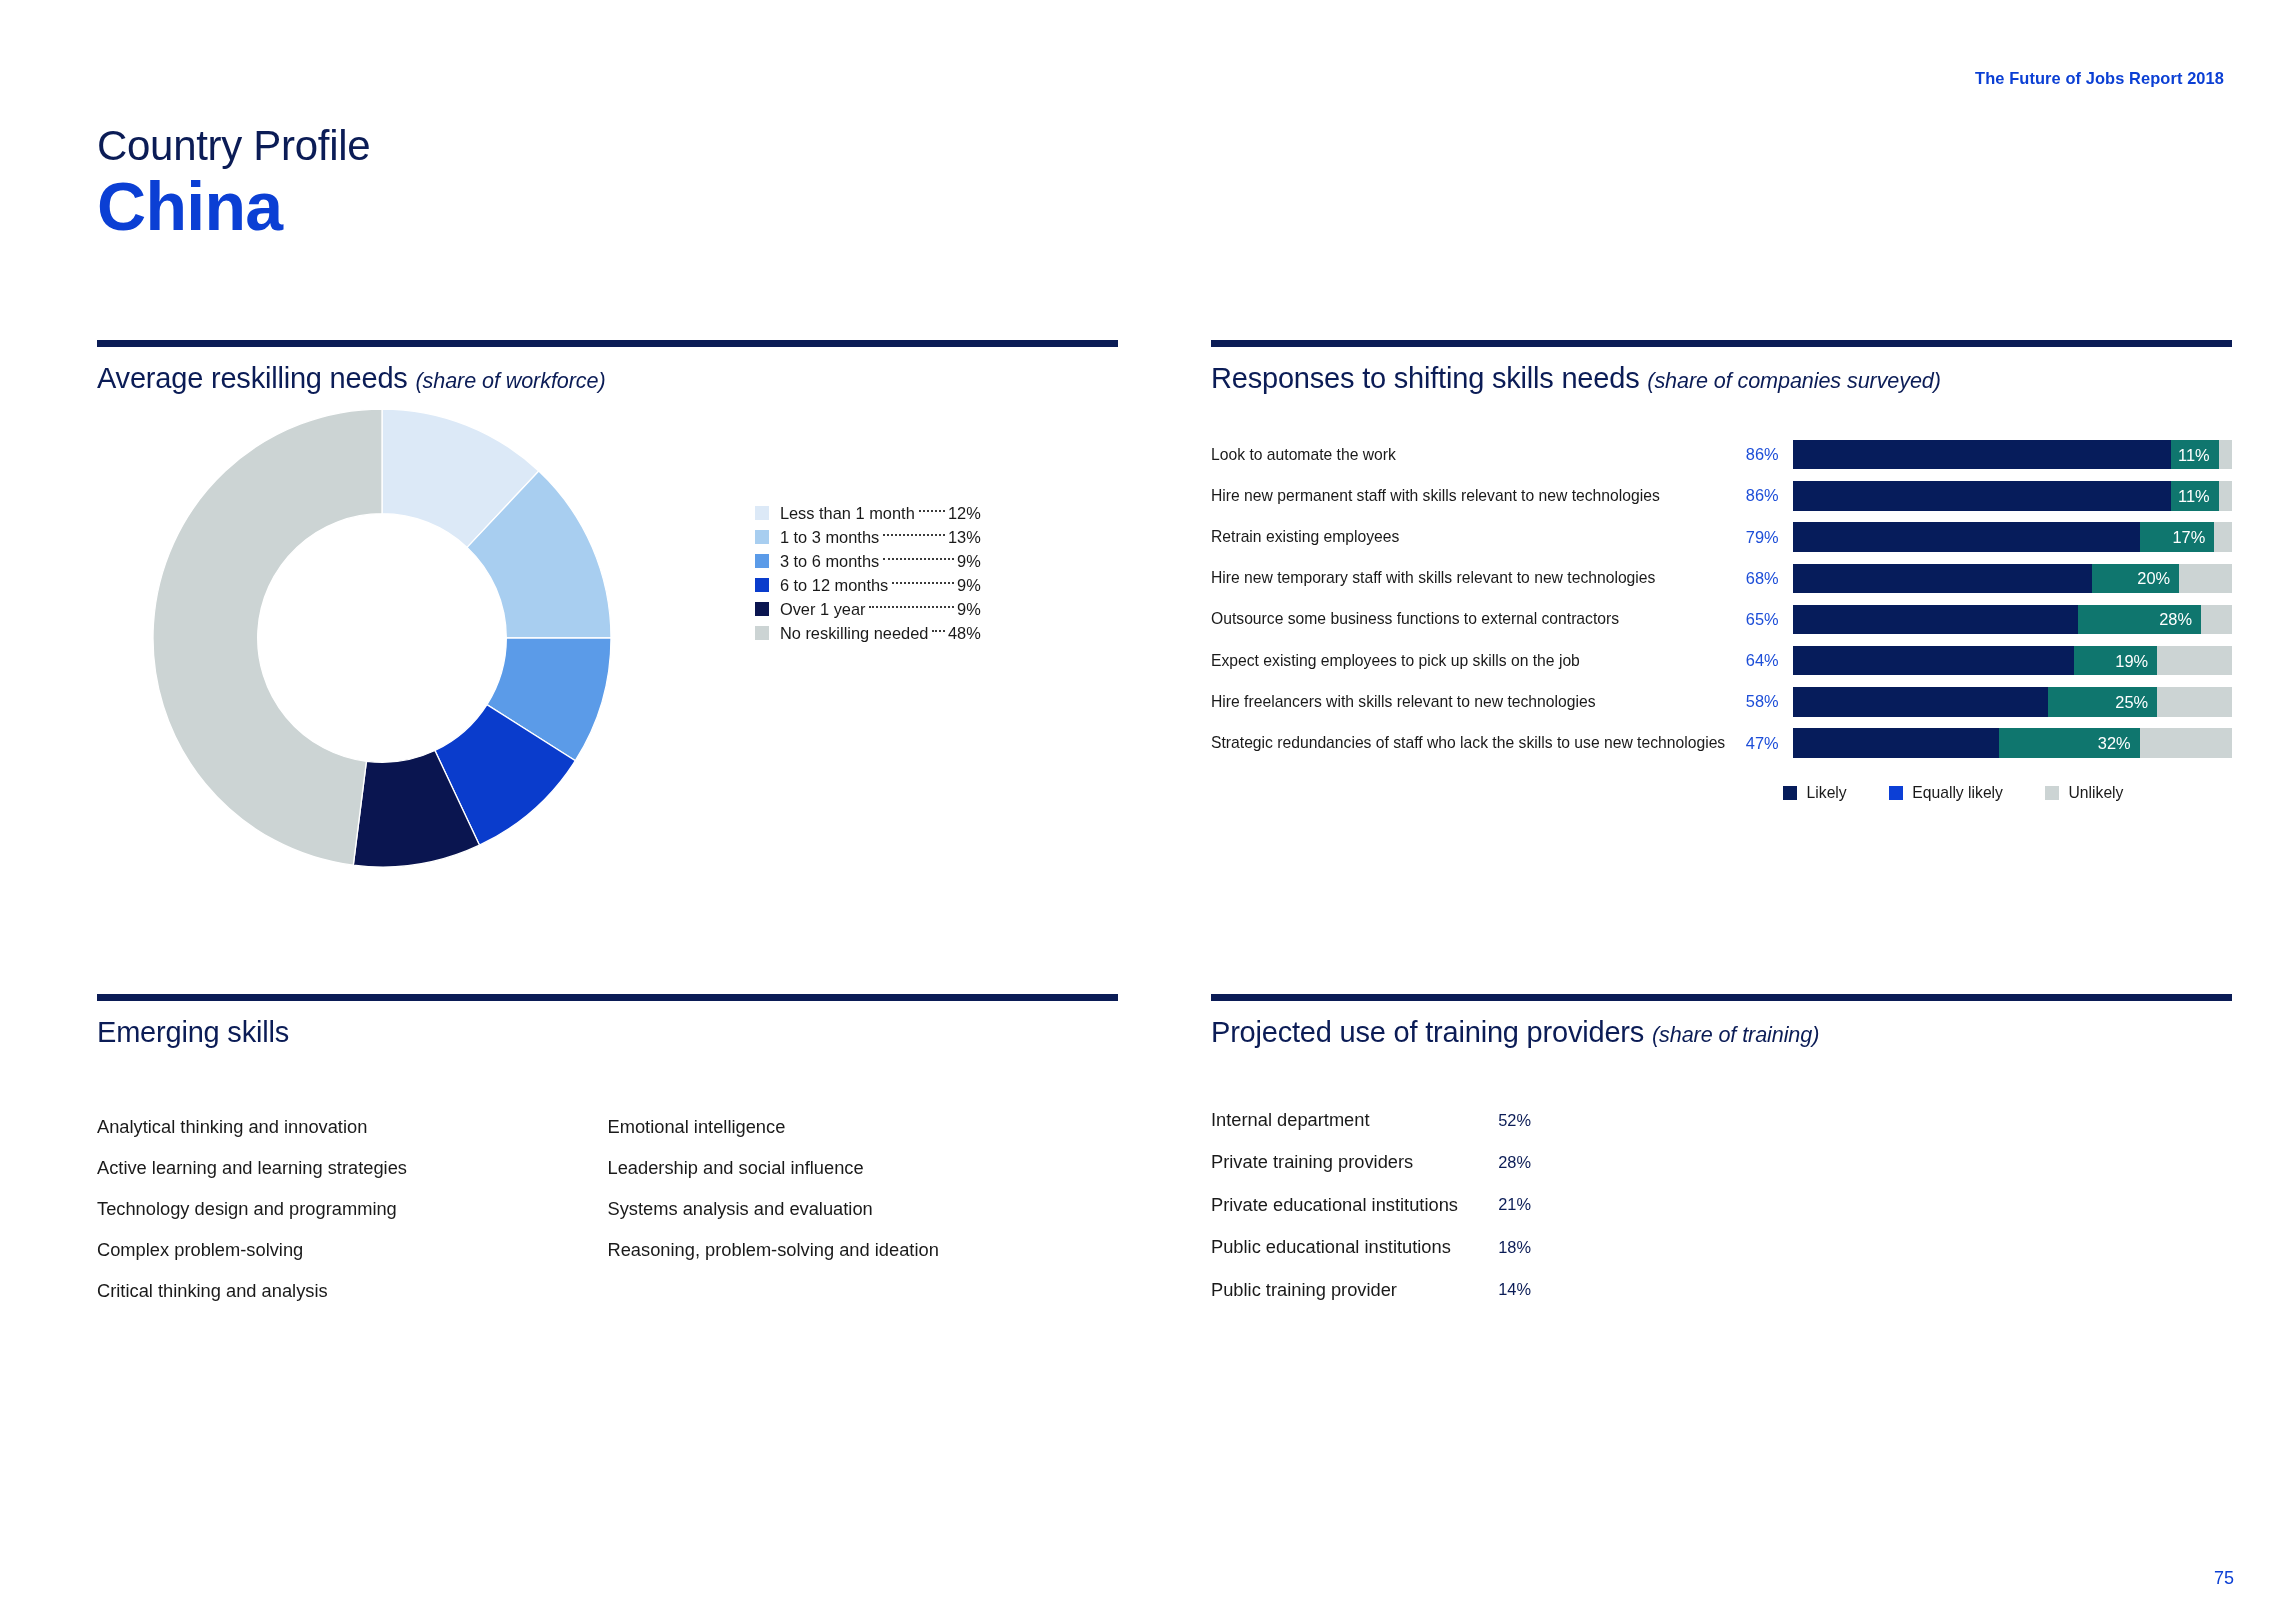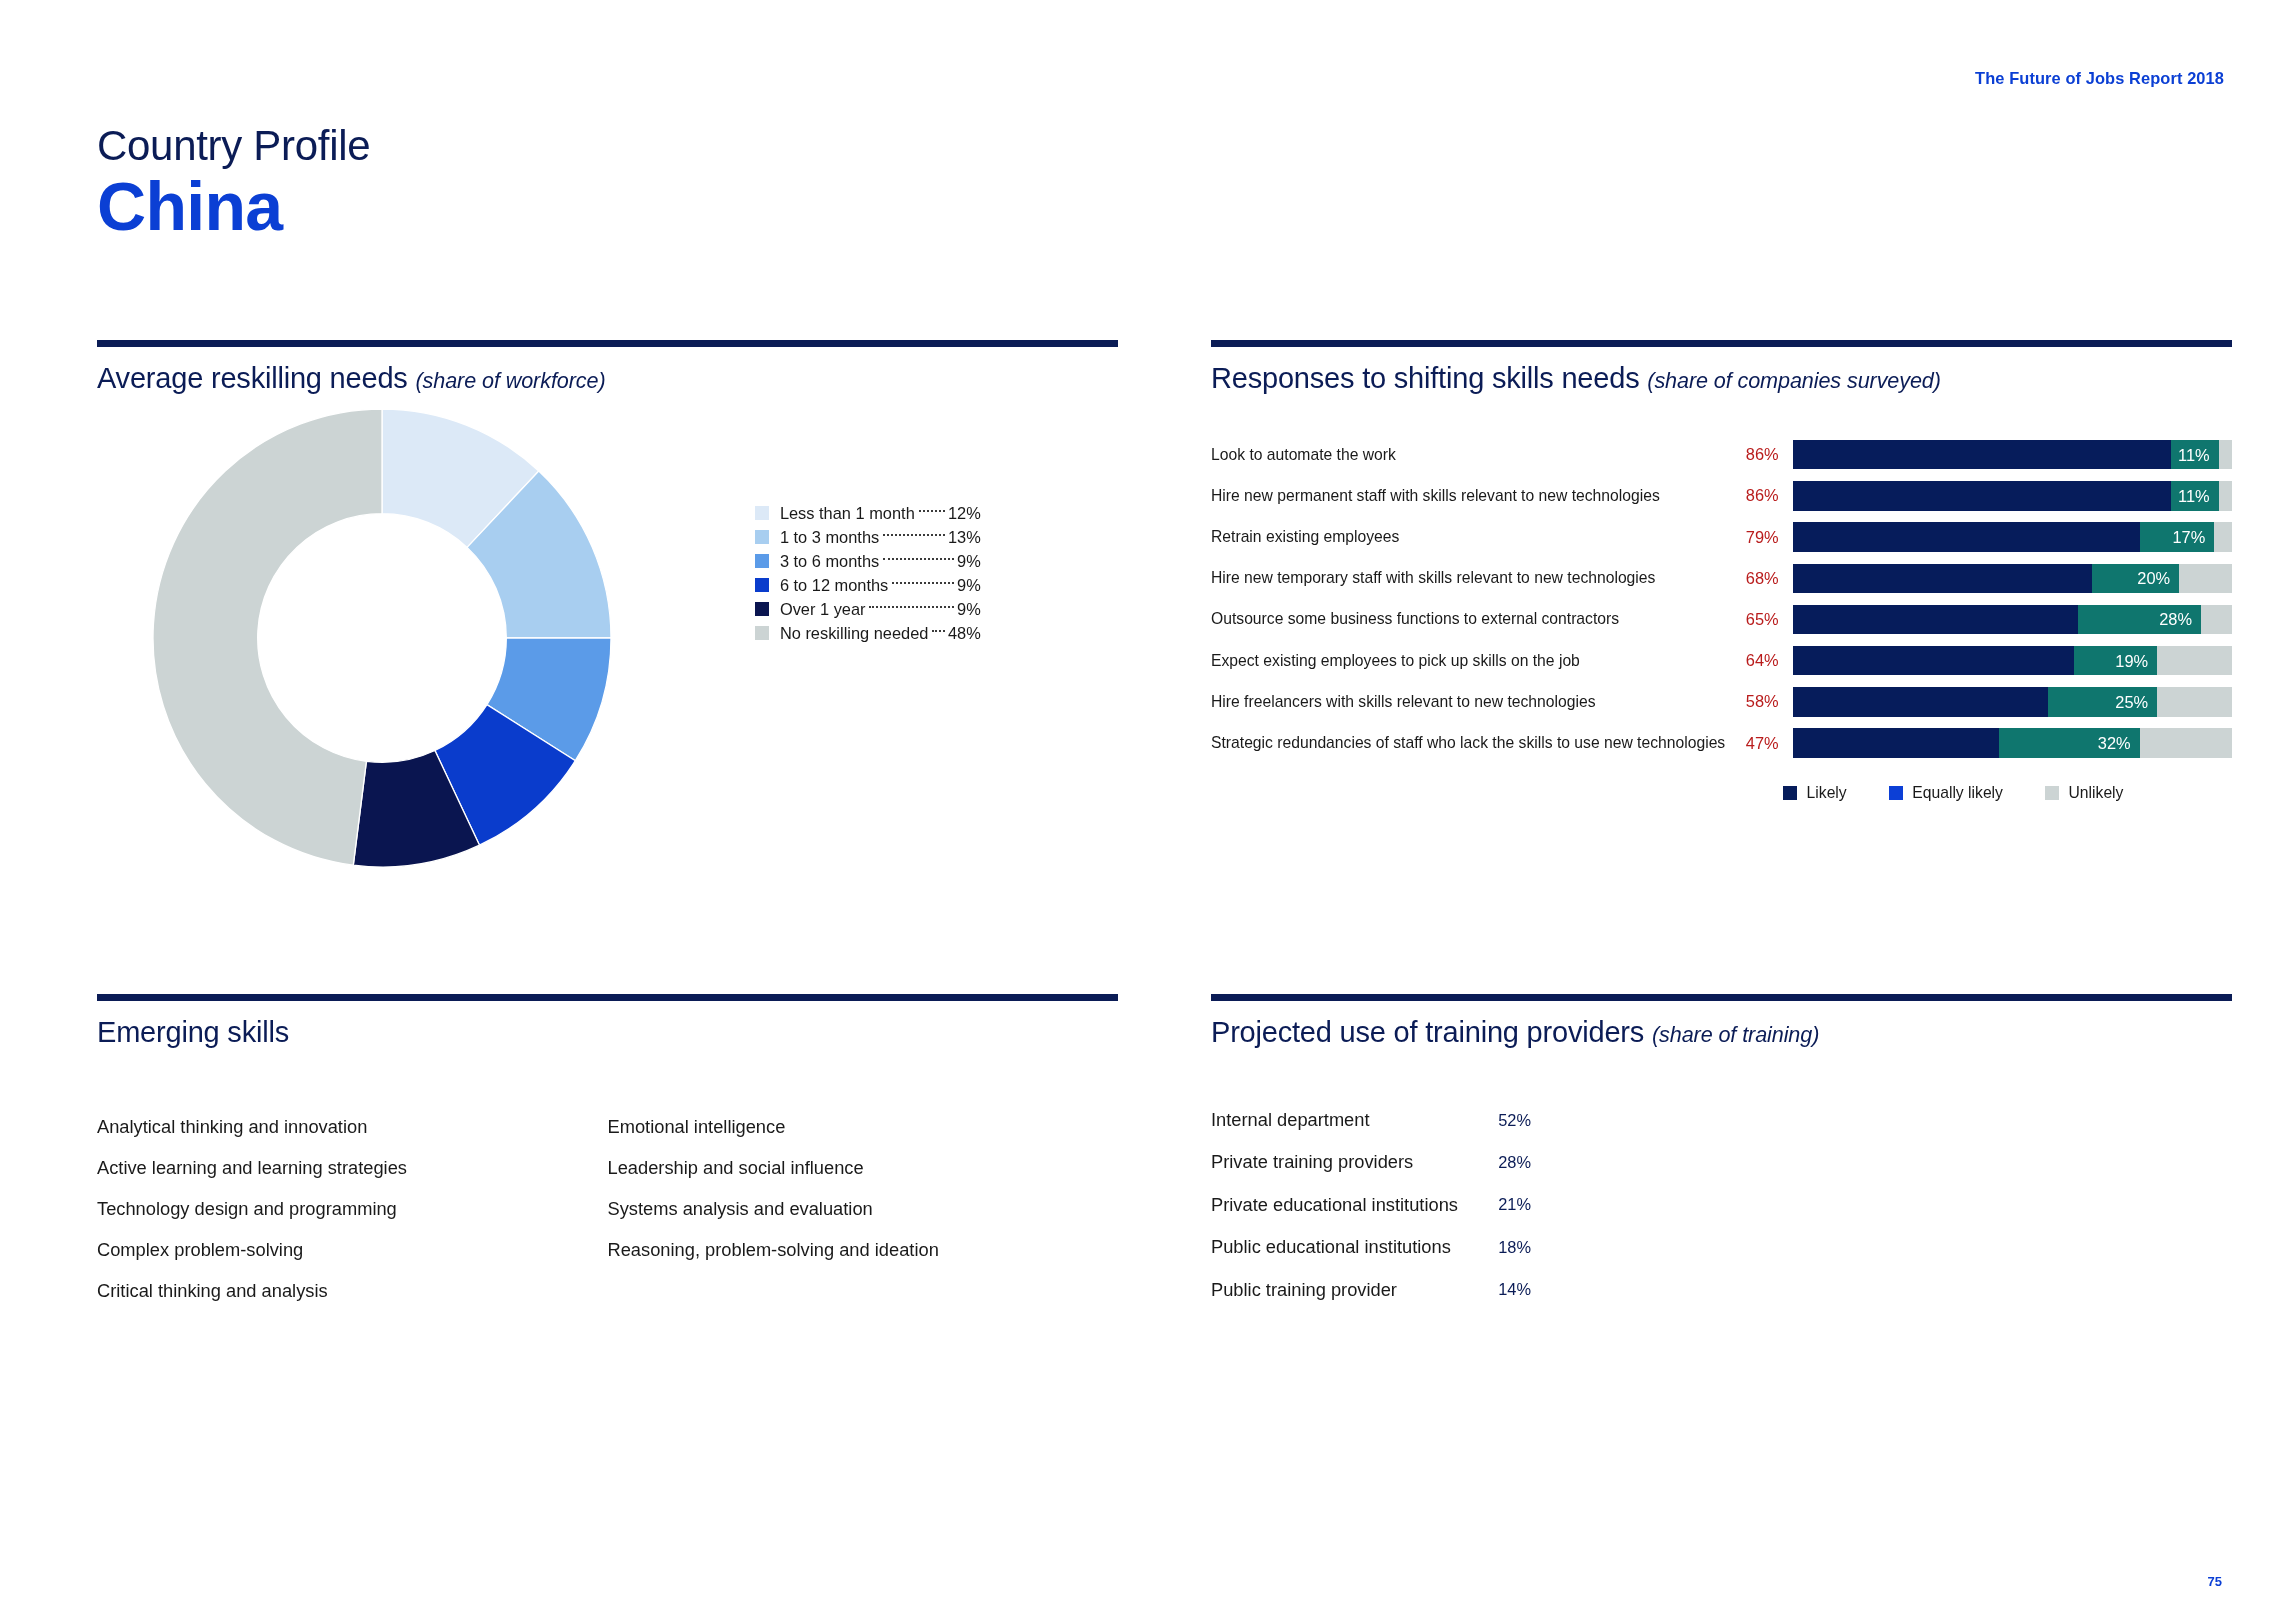--- a/index.html
+++ b/index.html
@@ -120,21 +120,21 @@
   }
   .sb-label {
     width: 530px;
     font-size: 15.7px;
     color: #1a1a1a;
     white-space: nowrap;
   }
   .sb-pct {
     width: 52px;
     font-size: 16.4px;
-    color: #b91c1c;
+    color: #1d4ed8;
     text-align: right;
     padding-right: 14.4px;
     box-sizing: border-box;
   }
   .sb-track {
     flex: 1 1 auto;
     height: 29.4px;
     display: flex;
     background: #ccd4d4;
   }
@@ -206,24 +206,24 @@
     text-align: right;
     padding-right: 25px;
     box-sizing: border-box;
   }
   .tb-track { flex: 1 1 auto; height: 30px; position: relative; }
   .tb-fill { height: 30px; background: #061c5b; }
 
   
   .page-no {
     position: absolute;
-    right: 73px;
+    right: 61px;
     bottom: 34px;
-    font-size: 13px;
-    font-weight: bold;
+    font-size: 18px;
+    font-weight: normal;
     color: #0b3fd4;
   }
 </style>
 </head>
 <body>
 
 <div class="report-header">The Future of Jobs Report 2018</div>
 
 <div class="title-block">
   <div class="country-label">Country Profile</div>

